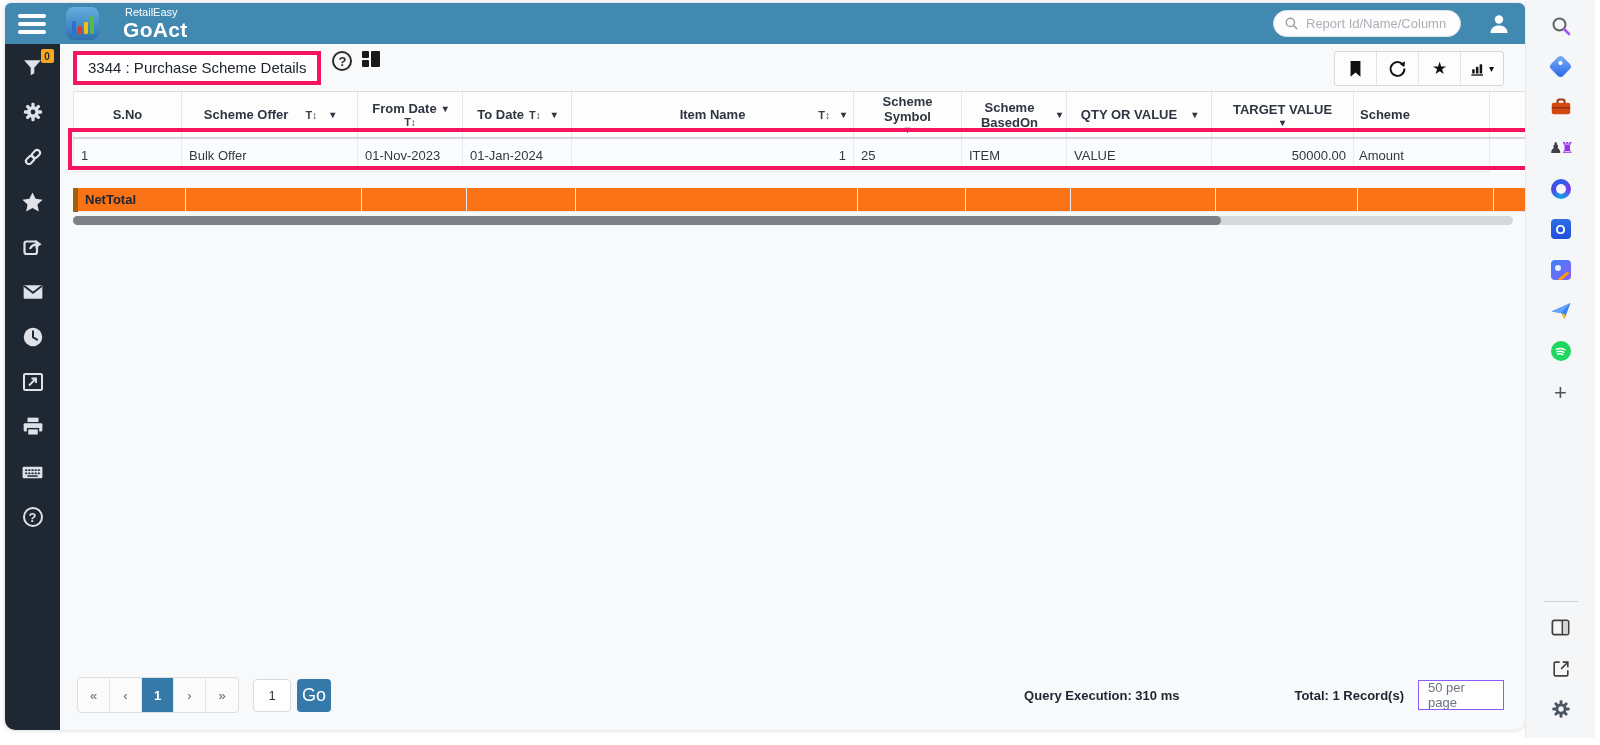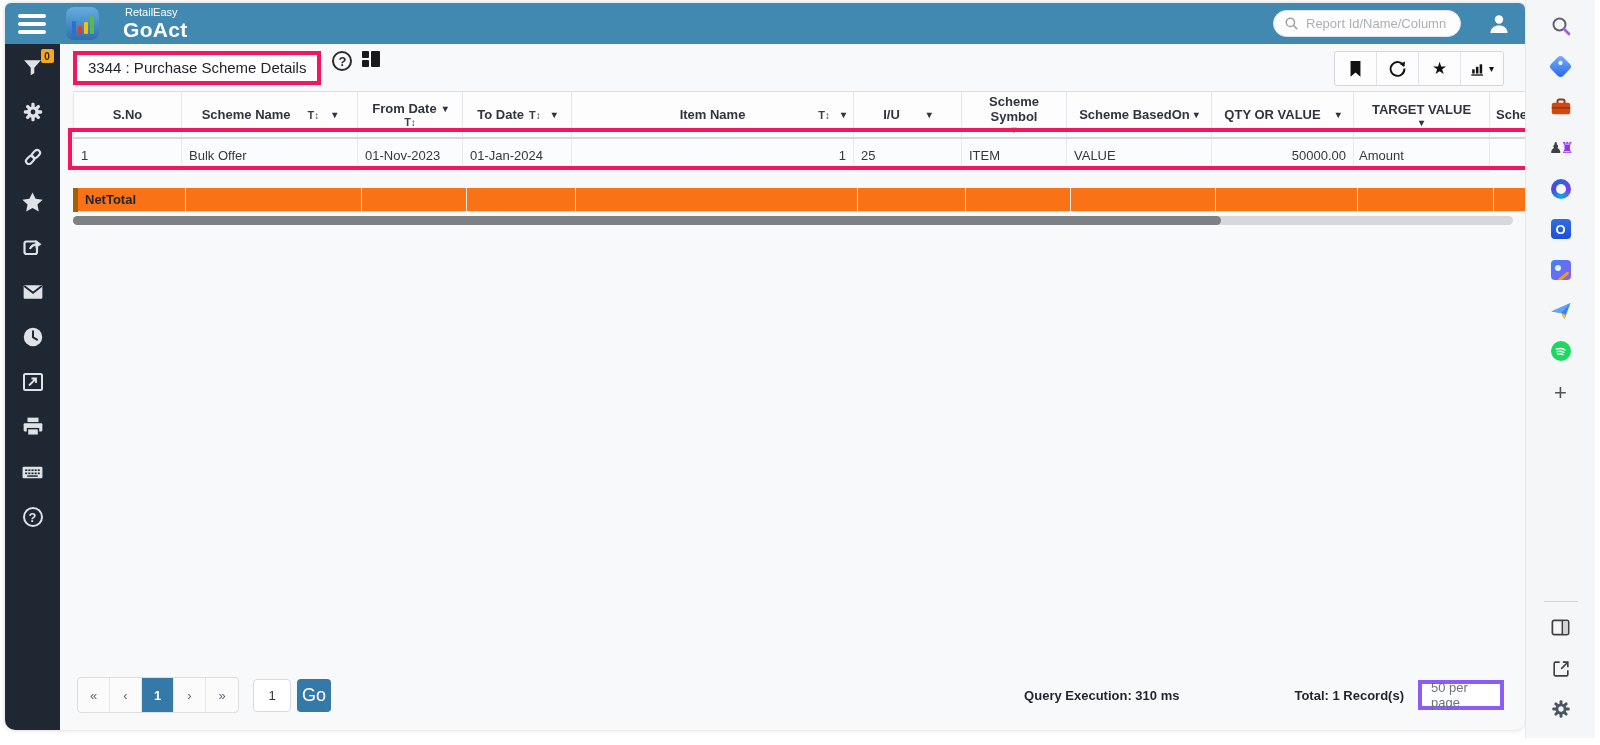--- a/index.html
+++ b/index.html
@@ -95,21 +95,21 @@
   
   .footer { position:absolute; left:17px; right:25px; bottom:17px; display:flex; align-items:center; }
   .pager { display:flex; border:1px solid #dcdee1; border-radius:4px; overflow:hidden; background:#fbfbfc; }
   .pg { min-width:32px; height:34px; display:flex; align-items:center; justify-content:center; font-size:13px; color:#5f6672; border-right:1px solid #e4e6e9; cursor:pointer; }
   .pg:last-child { border-right:none; }
   .pg.active { background:#3579a8; color:#fff; font-weight:bold; }
   .page-input { width:38px; height:33px; border:1px solid #d8dadd; border-radius:4px; margin-left:14px; text-align:center; font-size:13px; color:#333; background:#fff; font-family:"Liberation Sans",sans-serif; }
   .go-btn { width:34px; height:33px; margin-left:6px; background:#3579a8; color:#fff; border:none; border-radius:4px; font-size:18px; cursor:pointer; font-family:"Liberation Sans",sans-serif; }
   .q-exec { margin-left:auto; font-size:13px; font-weight:bold; color:#1f2430; }
   .total-rec { margin-left:115px; font-size:13px; font-weight:bold; color:#1f2430; }
-  .page-size { margin-left:14px; width:86px; height:30px; border:4px solid #8b5cf6; background:#fff; display:flex; align-items:center; padding:0 9px; font-size:13px; color:#6b7280; cursor:pointer; }
+  .page-size { margin-left:14px; width:86px; height:30px; border:1px solid #8b5cf6; background:#fff; display:flex; align-items:center; padding:0 9px; font-size:13px; color:#6b7280; cursor:pointer; }
 </style>
 </head>
 <body>
 
 <div class="page">
 
   <div class="app">
 
     <div class="topbar">
       <div class="hamburger">
@@ -270,21 +270,21 @@
           </div>
         </div>
 
         <div class="table-wrap">
           <div class="tgrid thead">
             <div class="th">
                 <span>S.No</span>
               </div>
             <div class="th">
               <span class="hrow">
-                  <span>Scheme Name</span>
+                  <span>Scheme Offer</span>
                   <span class="sic" style="margin-left:17px;">T</span>
                   <span class="car" style="margin-left:13px;"></span>
                 </span>
             </div>
             <div class="th">
               <span class="hrow">
                   <span>From Date</span>
                   <span class="car" style="margin-left:6px;"></span>
                 </span>
               <span class="sic">T</span>
@@ -294,26 +294,20 @@
                   <span>To Date</span>
                   <span class="sic" style="margin-left:5px;">T</span>
                   <span class="car" style="margin-left:11px;"></span>
                 </span>
             </div>
             <div class="th">
               <span>Item Name</span>
               <span class="hrow" style="position:absolute; right:7px; top:50%; transform:translateY(-50%);">
                   <span class="sic">T</span>
                   <span class="car" style="margin-left:11px;"></span>
-                </span>
-            </div>
-            <div class="th">
-              <span class="hrow">
-                  <span>I/U</span>
-                  <span class="car" style="margin-left:27px;"></span>
                 </span>
             </div>
             <div class="th">
               <span>Scheme Symbol</span>
               <span class="car"></span>
             </div>
             <div class="th">
               <span class="hrow">
                   <span>Scheme BasedOn</span>
                   <span class="car" style="margin-left:4px;"></span>

